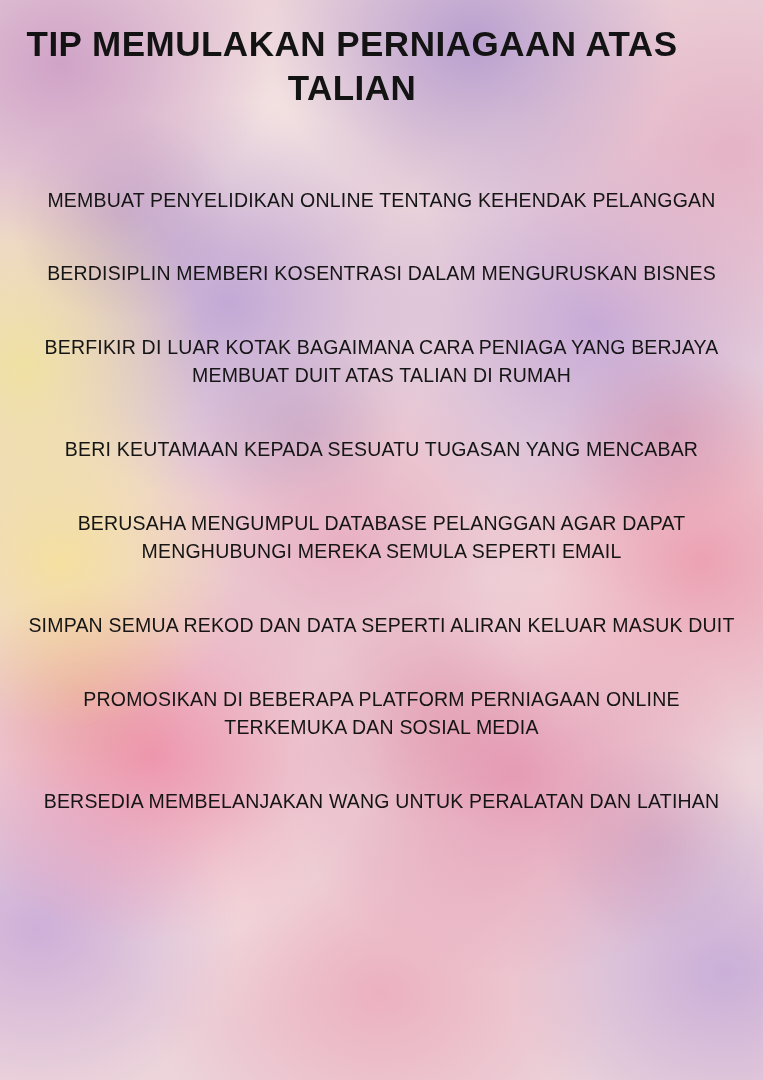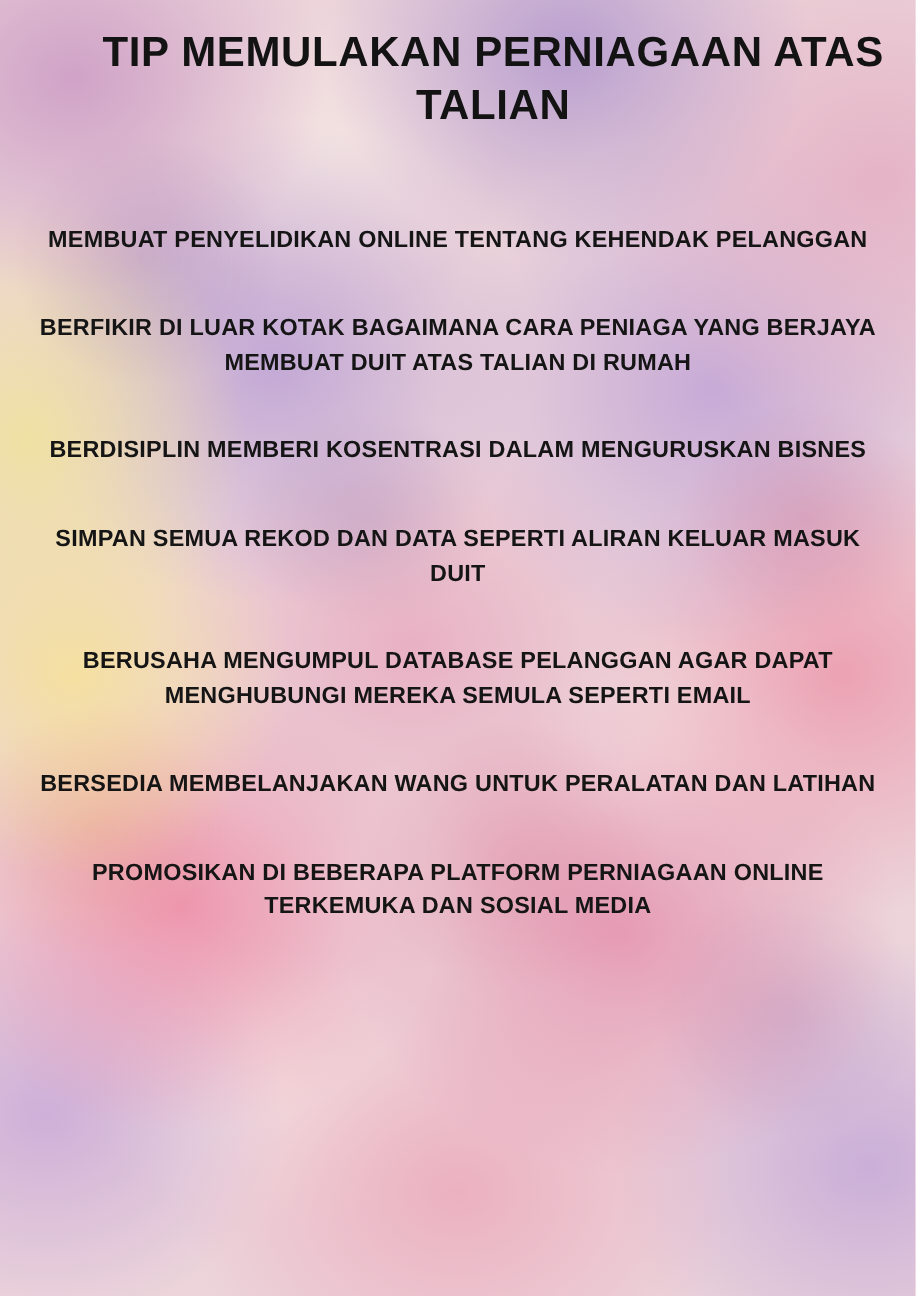--- a/index.html
+++ b/index.html
@@ -61,21 +61,21 @@
 
   .content {
     position: relative;
     z-index: 2;
     width: 100%;
     height: 100%;
     box-sizing: border-box;
     padding: 16px 22px 4px 22px;
     display: flex;
     flex-direction: column;
-    align-items: flex-end;
+    align-items: flex-start;
   }
 
   .title {
     width: 660px;
     text-align: center;
     font-size: 35px;
     font-weight: bold;
     letter-spacing: .5px;
     line-height: 1.26;
     color: #131313;
@@ -87,41 +87,42 @@
     width: 100%;
     display: flex;
     flex-direction: column;
     align-items: center;
   }
 
   .tip {
     width: 720px;
     text-align: center;
     font-size: 19.5px;
-    font-weight: bold;
+    font-weight: normal;
     line-height: 1.45;
     letter-spacing: .2px;
     color: #151515;
     margin-bottom: 26px;
   }
   .tip:last-child { margin-bottom: 0; }
 </style>
 </head>
 <body>
 
 <div class="poster">
   <div class="bg"></div>
   <div class="bg2"></div>
 
   <div class="content">
     <h1 class="title">TIP MEMULAKAN PERNIAGAAN ATAS TALIAN</h1>
 
     <div class="tips">
       <p class="tip">MEMBUAT PENYELIDIKAN ONLINE TENTANG KEHENDAK PELANGGAN</p>
+      <p class="tip">BERDISIPLIN MEMBERI KOSENTRASI DALAM MENGURUSKAN BISNES</p>
       <p class="tip">BERFIKIR DI LUAR KOTAK BAGAIMANA CARA PENIAGA YANG BERJAYA MEMBUAT DUIT ATAS TALIAN DI RUMAH</p>
-      <p class="tip">BERDISIPLIN MEMBERI KOSENTRASI DALAM MENGURUSKAN BISNES</p>
+      <p class="tip">BERI KEUTAMAAN KEPADA SESUATU TUGASAN YANG MENCABAR</p>
+      <p class="tip">BERUSAHA MENGUMPUL DATABASE PELANGGAN AGAR DAPAT MENGHUBUNGI MEREKA SEMULA SEPERTI EMAIL</p>
       <p class="tip">SIMPAN SEMUA REKOD DAN DATA SEPERTI ALIRAN KELUAR MASUK DUIT</p>
-      <p class="tip">BERUSAHA MENGUMPUL DATABASE PELANGGAN AGAR DAPAT MENGHUBUNGI MEREKA SEMULA SEPERTI EMAIL</p>
+      <p class="tip">PROMOSIKAN DI BEBERAPA PLATFORM PERNIAGAAN ONLINE TERKEMUKA DAN SOSIAL MEDIA</p>
       <p class="tip">BERSEDIA MEMBELANJAKAN WANG UNTUK PERALATAN DAN LATIHAN</p>
-      <p class="tip">PROMOSIKAN DI BEBERAPA PLATFORM PERNIAGAAN ONLINE TERKEMUKA DAN SOSIAL MEDIA</p>
     </div>
   </div>
 </div>
 
 </body></html>

